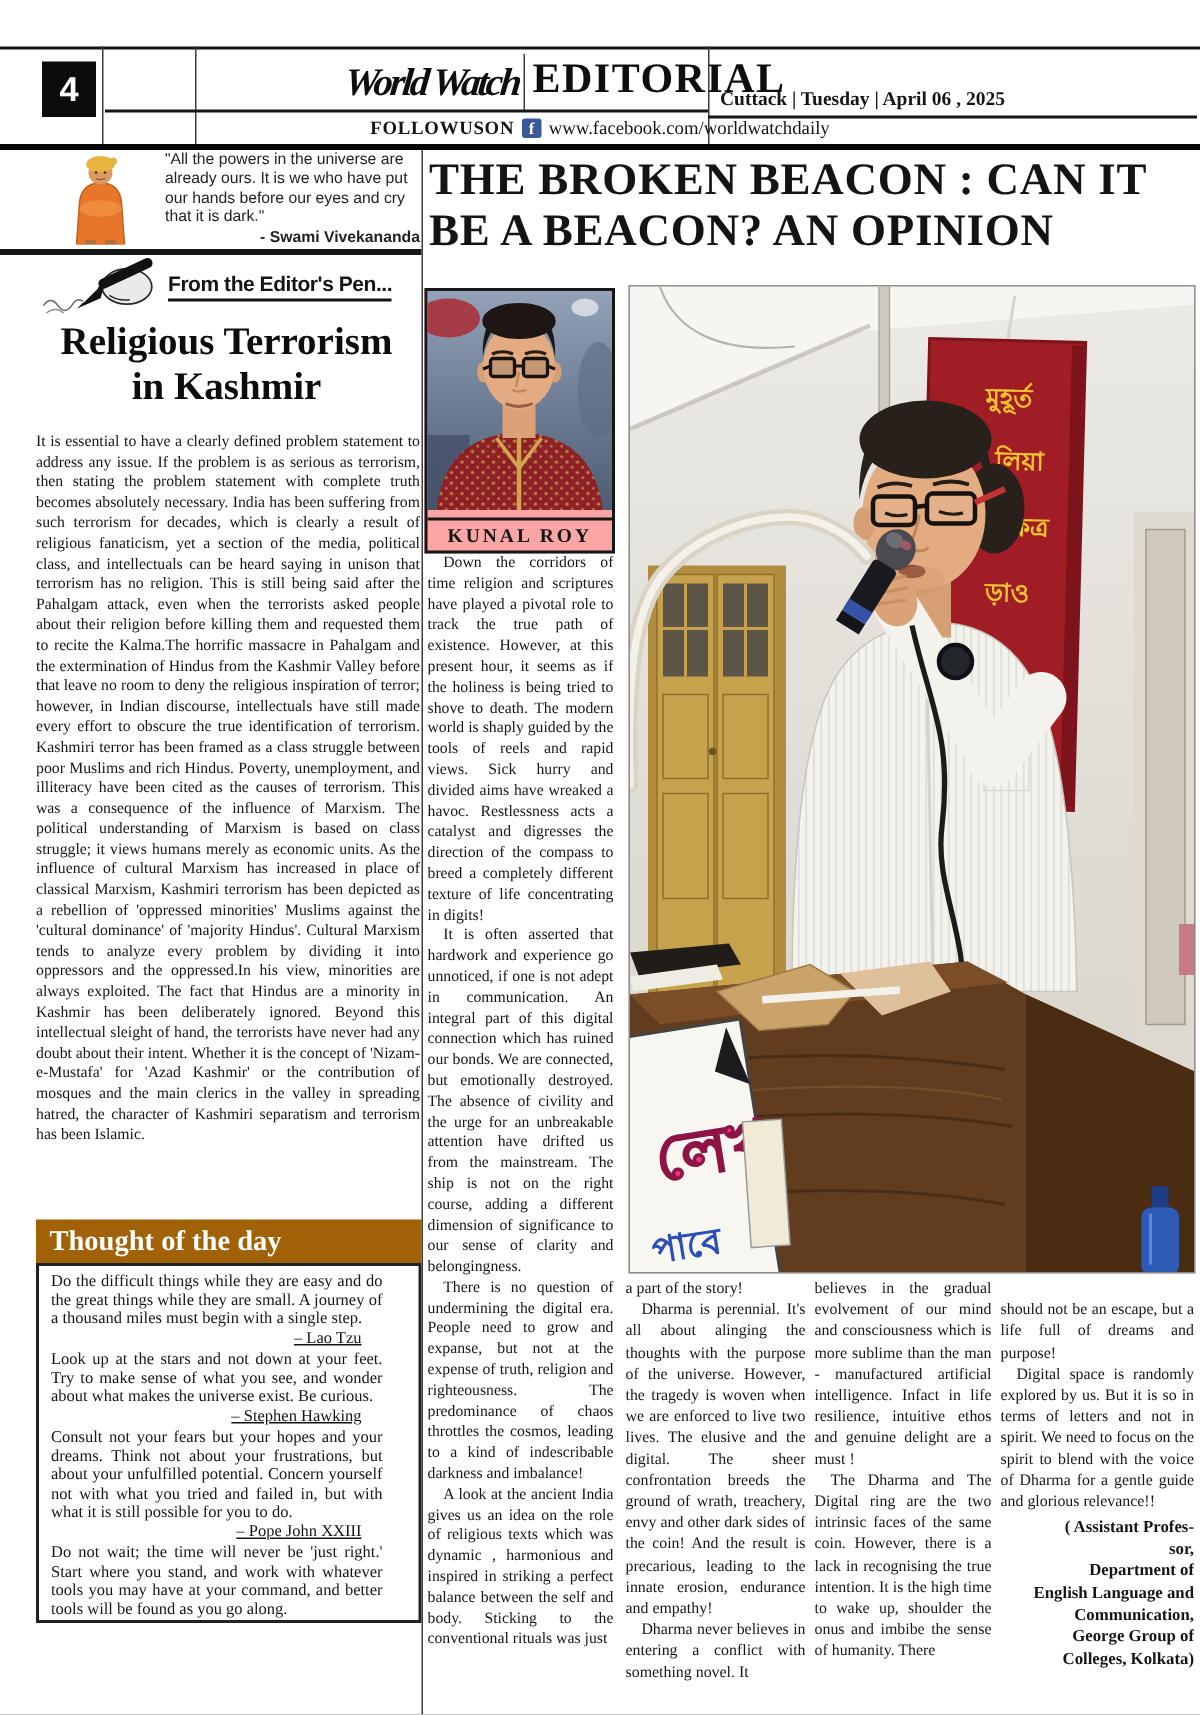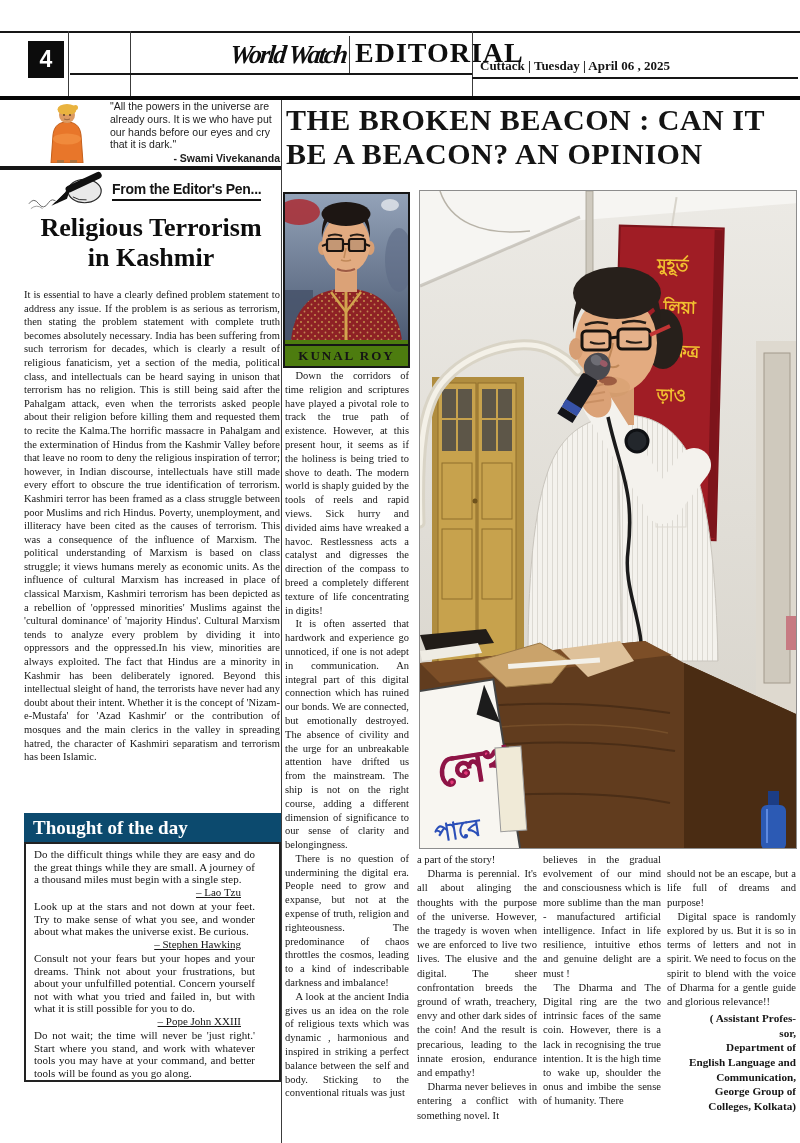--- a/index.html
+++ b/index.html
@@ -38,33 +38,33 @@
              font-size:10.5px;line-height:12.8px;color:#222;}
   .viv-attr{font-weight:bold;text-align:right;margin-top:1px;}
   .rule-editor{top:166px;left:0;width:281px;height:4px;}
   .pen-img{left:26px;top:171px;width:84px;height:44px;}
   .pen-label{left:112px;top:181px;font-family:"Liberation Sans",sans-serif;font-weight:bold;
              font-size:14px;letter-spacing:-0.3px;border-bottom:2.5px solid #111;padding-bottom:2px;}
   .article-title{left:22px;top:213px;width:258px;text-align:center;font-weight:bold;
                  font-size:26px;line-height:30px;color:#0d0d0d;}
   .article-body{left:24px;top:288px;width:256px;font-size:10.5px;line-height:13.6px;
                 text-align:justify;font-family:Liberation Serif, serif;}
-  .thought-header{left:24px;top:813px;width:257px;height:29px;background:#0c4a6e;color:#fff;
+  .thought-header{left:24px;top:813px;width:257px;height:29px;background:#a16207;color:#fff;
                   font-weight:bold;font-size:19px;line-height:29px;padding-left:9px;box-sizing:border-box;}
   .thought-box{left:24px;top:842px;width:257px;height:240px;border:2px solid #222;
                box-sizing:border-box;padding:4px 24px 0 8px;overflow:hidden;}
   .tq-text{font-size:11px;line-height:12.5px;text-align:justify;}
   .tq-author{font-size:11px;line-height:12.5px;text-align:right;padding-right:14px;margin-bottom:2px;text-decoration:underline;}
 
   .main-vdivider{left:281px;top:100px;height:1043px;}
 
   
   .headline{left:286px;top:103px;width:512px;font-weight:bold;font-size:30px;line-height:34px;
             letter-spacing:0.5px;color:#141414;}
-  .kunal-photo{left:283px;top:192px;width:127px;border:2px solid #161616;box-sizing:border-box;background:#4d7c0f;}
+  .kunal-photo{left:283px;top:192px;width:127px;border:2px solid #161616;box-sizing:border-box;background:#fca5a5;}
   .kunal-caption{border-top:2px solid #161616;text-align:center;font-weight:bold;font-size:13px;
                  letter-spacing:2px;line-height:20px;height:20px;}
   .main-photo{left:419px;top:190px;width:378px;height:659px;border:1px solid #8d8d8d;box-sizing:border-box;overflow:hidden;background:#d8d4cc;}
   .opcol{position:absolute;font-size:10.5px;text-align:justify;white-space:pre-line;color:#161616;}
   .col1{left:285px;top:369px;width:124px;height:772px;line-height:13.8px;overflow:hidden;}
   .col2{left:417px;top:853px;width:120px;height:288px;line-height:14.2px;font-size:10.6px;overflow:hidden;}
   .col3{left:543px;top:853px;width:118px;height:288px;line-height:14.2px;font-size:10.6px;overflow:hidden;}
   .col4{left:667px;top:853px;width:129px;height:290px;line-height:14.2px;font-size:10.6px;overflow:hidden;}
   .signature{font-weight:bold;text-align:right;white-space:pre-line;font-size:11.2px;line-height:14.6px;margin-top:2px;}
 </style>
@@ -79,20 +79,27 @@
     </div>
   <div class="vline hv-a"></div>
   <div class="vline hv-b"></div>
   <div class="abs logo">World Watch</div>
   <div class="vline hv-c"></div>
   <div class="abs section-title">EDITORIAL</div>
   <div class="vline hv-d"></div>
   <div class="hline hl-left"></div>
   <div class="hline hl-right"></div>
   <div class="abs dateline">Cuttack | Tuesday | April 06 , 2025</div>
+  <div class="abs follow-row">
+    <span class="follow-label">FOLLOWUSON</span>
+    <span class="fb-icon">
+        <span>f</span>
+      </span>
+    <span>www.facebook.com/worldwatchdaily</span>
+  </div>
   <div class="abs thick-bar"></div>
 
   <div class="abs viv-img">
     <svg viewBox="0 0 72 62" width="74" height="62">
       <rect width="72" height="62" fill="#ffffff"></rect>
       <path d="M20,62 L22,34 C23,25 28,21 36,21 C44,21 49,25 50,34 L52,62 Z" fill="#e8762a" stroke="#c45f1a" stroke-width="1"></path>
       <ellipse cx="36" cy="38" rx="14" ry="5.5" fill="#f08a3c"></ellipse>
       <circle cx="36" cy="14" r="8" fill="#dc9a62"></circle>
       <ellipse cx="36" cy="8.5" rx="9.5" ry="5.5" fill="#e9b33f"></ellipse>
       <circle cx="44.5" cy="6.5" r="2.5" fill="#e9b33f"></circle>

